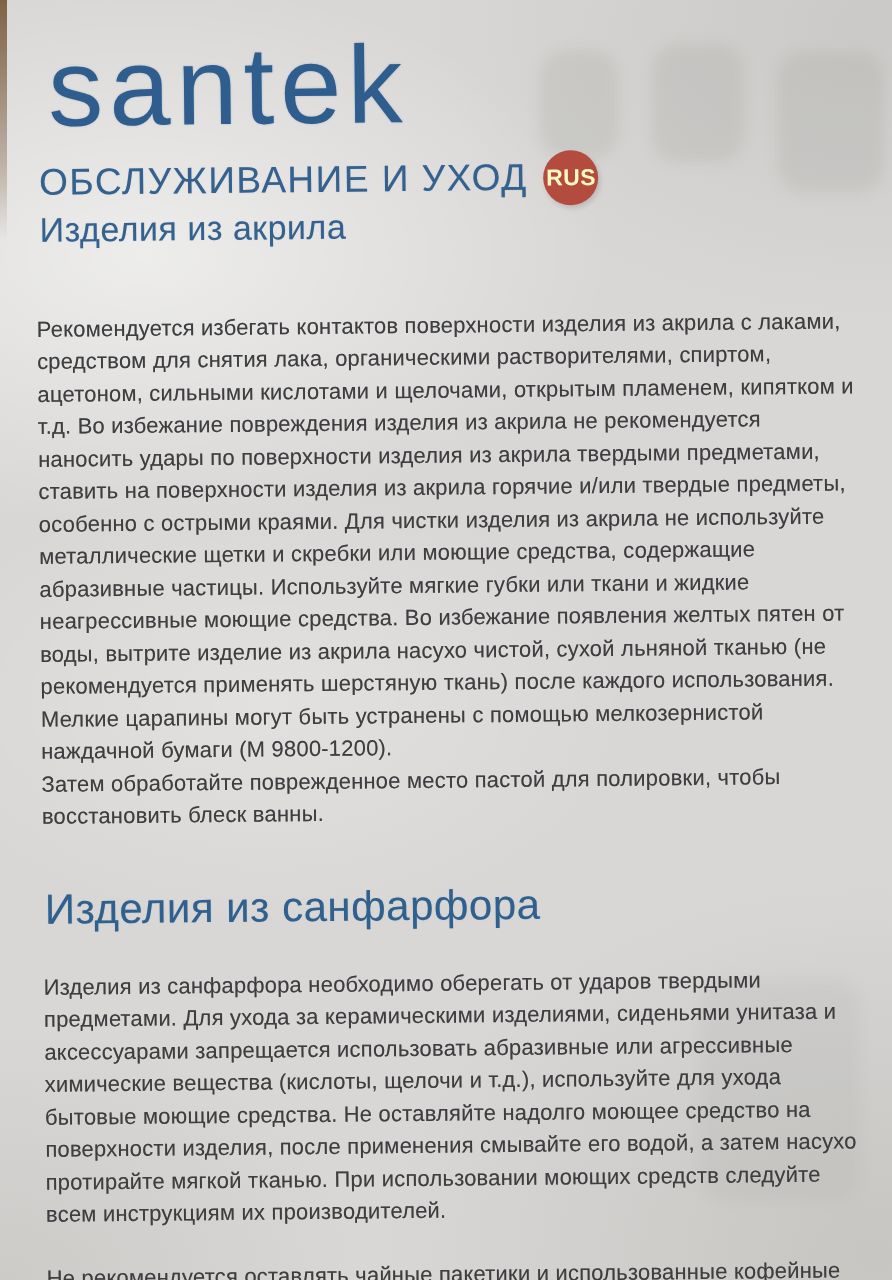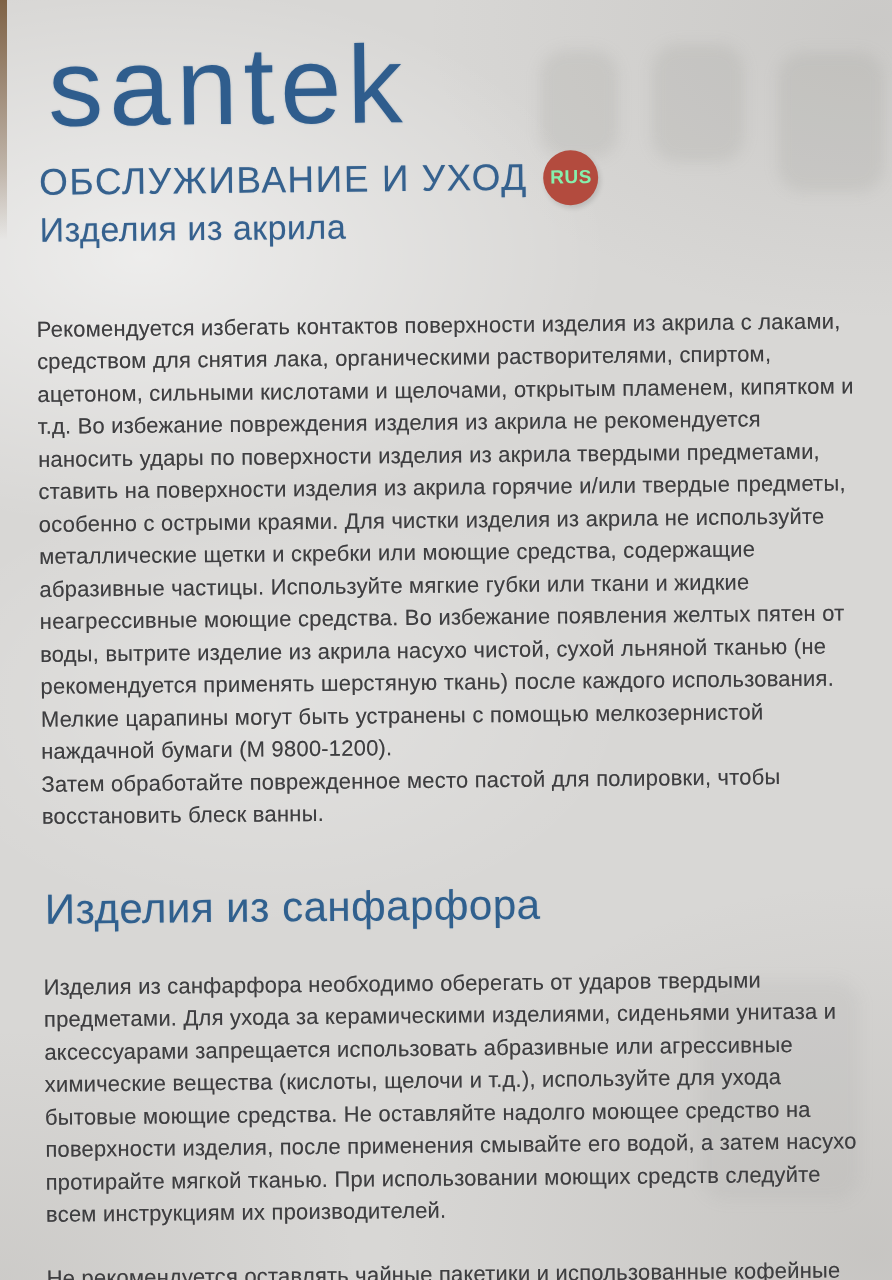--- a/index.html
+++ b/index.html
@@ -69,22 +69,22 @@
     font-size: 37px;
     font-weight: 500;
     letter-spacing: 1.5px;
     color: #35618e;
     text-shadow: 0 0 1px rgba(53,97,142,0.35);
   }
   .badge {
     width: 55px; height: 55px;
     border-radius: 50%;
     background: #b34b3e;
-    color: #86efac;
-    font-size: 19px;
+    color: #fef9c3;
+    font-size: 23px;
     font-weight: bold;
     letter-spacing: 0.5px;
     display: flex;
     align-items: center;
     justify-content: center;
     box-shadow: 2px 3px 5px rgba(0,0,0,0.13);
     flex: 0 0 auto;
   }
   .doc-subtitle {
     margin: 0 0 0 4px;

